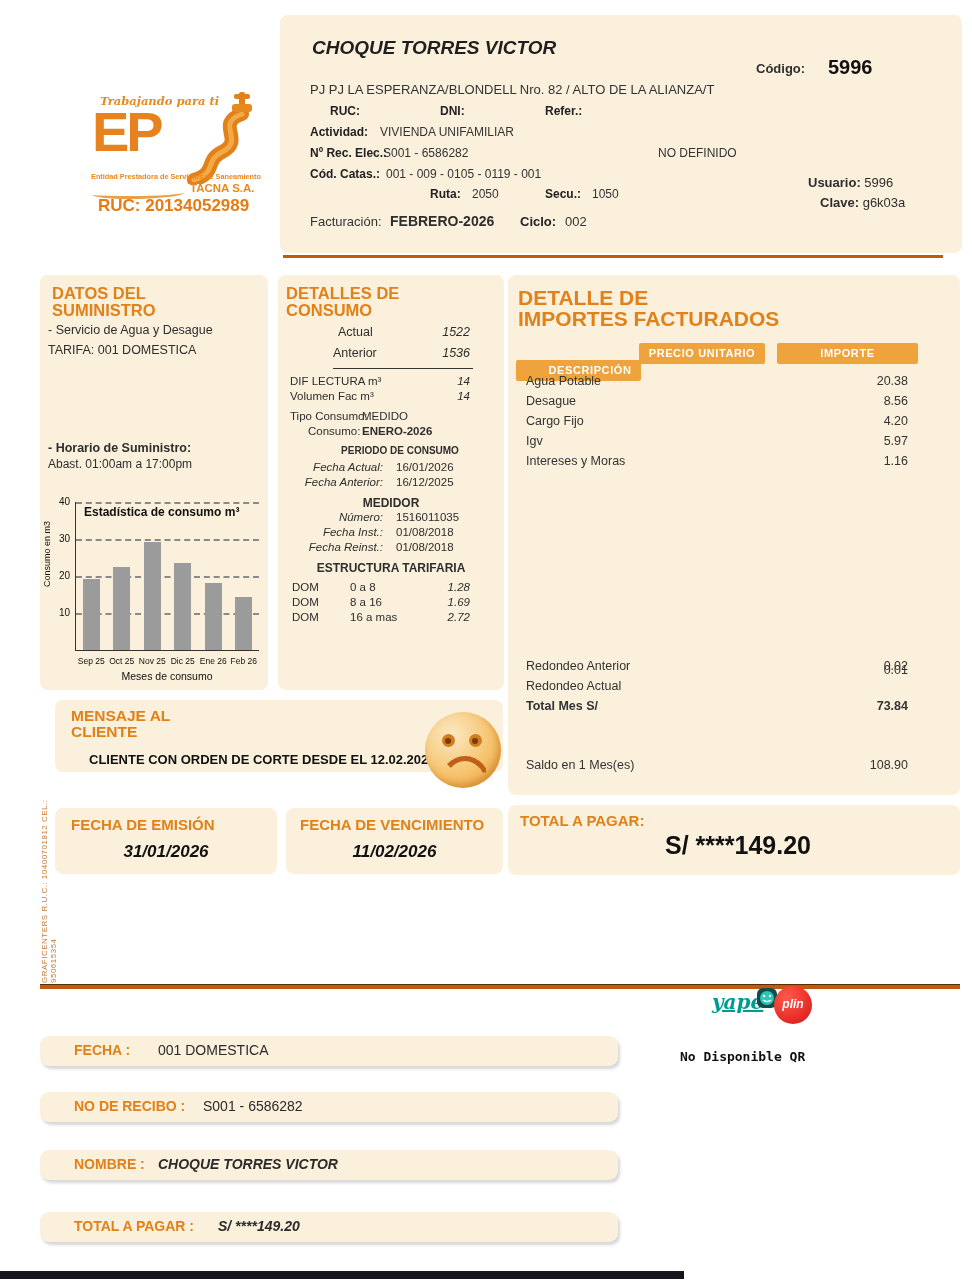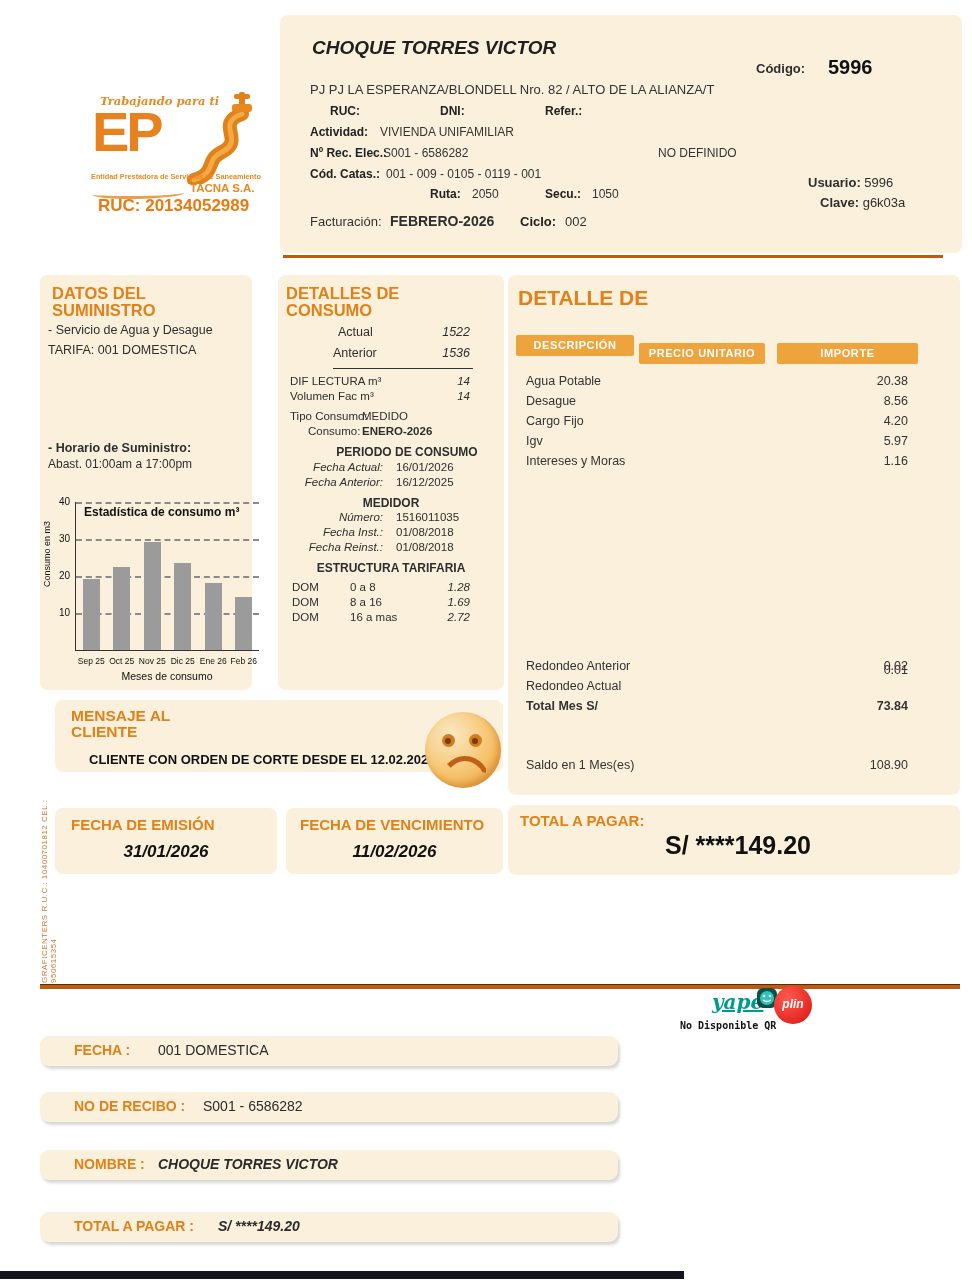--- a/index.html
+++ b/index.html
@@ -90,21 +90,21 @@
       <span>g6k03a</span>
     </div>
     <div class="abs hval" style="left:30px;top:199px;font-size:13px;">Facturación:</div>
     <div class="abs b" style="left:110px;top:198px;font-size:14px;">FEBRERO-2026</div>
     <div class="abs hlabel" style="left:240px;top:199px;font-size:13px;">Ciclo:</div>
     <div class="abs hval" style="left:285px;top:199px;font-size:13px;">002</div>
   </div>
 
   <div class="abs" style="left:283px;top:255px;width:660px;height:3px;background:#c05a10;"></div>
 
-  <div class="panel" style="left:40px;top:275px;width:212px;height:415px;">
+  <div class="panel" style="left:40px;top:275px;width:228px;height:415px;">
     <div class="abs otitle" style="left:12px;top:10px;font-size:16.5px;">
       <div>DATOS DEL</div>
       <div>SUMINISTRO</div>
     </div>
     <div class="abs" style="left:8px;top:48px;font-size:12.5px;">- Servicio de Agua y Desague</div>
     <div class="abs" style="left:8px;top:68px;font-size:12.5px;">TARIFA: 001 DOMESTICA</div>
     <div class="abs b" style="left:8px;top:166px;font-size:12.5px;">- Horario de Suministro:</div>
     <div class="abs" style="left:8px;top:182px;font-size:12px;">Abast. 01:00am a 17:00pm</div>
   </div>
 
@@ -149,21 +149,21 @@
     <div class="abs right" style="right:34px;top:71px;width:60px;font-size:12.5px;">1536</div>
     <div class="abs" style="left:55px;top:93px;width:140px;height:0;border-top:1.5px solid #333;"></div>
     <div class="abs" style="left:12px;top:100px;font-size:11.5px;">DIF LECTURA m³</div>
     <div class="abs right" style="right:34px;top:100px;width:40px;font-size:11.5px;">14</div>
     <div class="abs" style="left:12px;top:115px;font-size:11.5px;">Volumen Fac m³</div>
     <div class="abs right" style="right:34px;top:115px;width:40px;font-size:11.5px;">14</div>
     <div class="abs" style="left:12px;top:135px;font-size:11.5px;">Tipo Consumo:</div>
     <div class="abs" style="left:84px;top:135px;font-size:11.5px;">MEDIDO</div>
     <div class="abs" style="left:30px;top:150px;font-size:11.5px;">Consumo:</div>
     <div class="abs b" style="left:84px;top:150px;font-size:11.5px;">ENERO-2026</div>
-    <div class="abs b center" style="left:16px;top:170px;width:100%;font-size:12px;">PERIODO DE CONSUMO</div>
+    <div class="abs b center" style="left:9px;top:170px;width:100%;font-size:10px;">PERIODO DE CONSUMO</div>
     <div class="abs right" style="left:0px;top:186px;width:105px;font-size:11.5px;">Fecha Actual:</div>
     <div class="abs" style="left:118px;top:186px;font-size:11.5px;">16/01/2026</div>
     <div class="abs right" style="left:0px;top:201px;width:105px;font-size:11.5px;">Fecha Anterior:</div>
     <div class="abs" style="left:118px;top:201px;font-size:11.5px;">16/12/2025</div>
     <div class="abs b center" style="left:0;top:221px;width:100%;font-size:12px;">MEDIDOR</div>
     <div class="abs right" style="left:0px;top:236px;width:105px;font-size:11.5px;">Número:</div>
     <div class="abs" style="left:118px;top:236px;font-size:11.5px;">1516011035</div>
     <div class="abs right" style="left:0px;top:251px;width:105px;font-size:11.5px;">Fecha Inst.:</div>
     <div class="abs" style="left:118px;top:251px;font-size:11.5px;">01/08/2018</div>
     <div class="abs right" style="left:0px;top:266px;width:105px;font-size:11.5px;">Fecha Reinst.:</div>
@@ -176,22 +176,23 @@
     <div class="abs" style="left:72px;top:321px;font-size:11.5px;">8 a 16</div>
     <div class="abs right" style="right:34px;top:321px;width:50px;font-size:11.5px;">1.69</div>
     <div class="abs" style="left:14px;top:336px;font-size:11.5px;">DOM</div>
     <div class="abs" style="left:72px;top:336px;font-size:11.5px;">16 a mas</div>
     <div class="abs right" style="right:34px;top:336px;width:50px;font-size:11.5px;">2.72</div>
   </div>
 
   <div class="panel" style="left:508px;top:275px;width:452px;height:520px;">
     <div class="abs otitle" style="left:10px;top:12px;font-size:21px;">
       <div>DETALLE DE</div>
-    </div>
-    <div class="chip" style="left:8px;top:60px;width:118px;">DESCRIPCIÓN</div>
+      <div>IMPORTES FACTURADOS</div>
+    </div>
+    <div class="chip" style="left:8px;top:85px;width:102px;padding-left:23px;">DESCRIPCIÓN</div>
     <div class="chip" style="left:131px;top:68px;width:126px;">PRECIO UNITARIO</div>
     <div class="chip" style="left:269px;top:68px;width:141px;">IMPORTE</div>
 
     <div class="irow-label" style="top:99px;">Agua Potable</div>
     <div class="irow-val" style="top:99px;">20.38</div>
     <div class="irow-label" style="top:119px;">Desague</div>
     <div class="irow-val" style="top:119px;">8.56</div>
     <div class="irow-label" style="top:139px;">Cargo Fijo</div>
     <div class="irow-val" style="top:139px;">4.20</div>
     <div class="irow-label" style="top:159px;">Igv</div>
@@ -246,21 +247,21 @@
     <rect x="0" y="0" width="20" height="20" rx="6" fill="#0d4f4a"></rect>
     <circle cx="10" cy="10" r="7" fill="#2ec4b6"></circle>
     <circle cx="7" cy="8" r="1.3" fill="#fff"></circle>
     <circle cx="13" cy="8" r="1.3" fill="#fff"></circle>
     <path d="M6 12 Q10 15 14 12" stroke="#fff" stroke-width="1.5" fill="none"></path>
   </svg>
   <div class="abs" style="left:774px;top:986px;width:38px;height:38px;border-radius:50%;
        background:radial-gradient(circle at 35% 30%, #ff5a4e, #e52823 70%, #c41410);">
     <div class="abs b i center" style="left:0;top:11px;width:100%;font-size:12px;color:#fff;">plin</div>
   </div>
-  <div class="abs b" style="left:680px;top:1020px;font-size:10px;font-family:'DejaVu Sans Mono',monospace;color:#111;">No Disponible QR</div>
+  <div class="abs b" style="left:680px;top:1049px;font-size:13px;font-family:'DejaVu Sans Mono',monospace;color:#111;">No Disponible QR</div>
 
   <div class="pill" style="top:1036px;">
     <span class="plabel">FECHA :</span>
     <span class="pval" style="left:118px;">001 DOMESTICA</span>
   </div>
   <div class="pill" style="top:1092px;">
     <span class="plabel">NO DE RECIBO :</span>
     <span class="pval" style="left:163px;">S001 - 6586282</span>
   </div>
   <div class="pill" style="top:1150px;">

